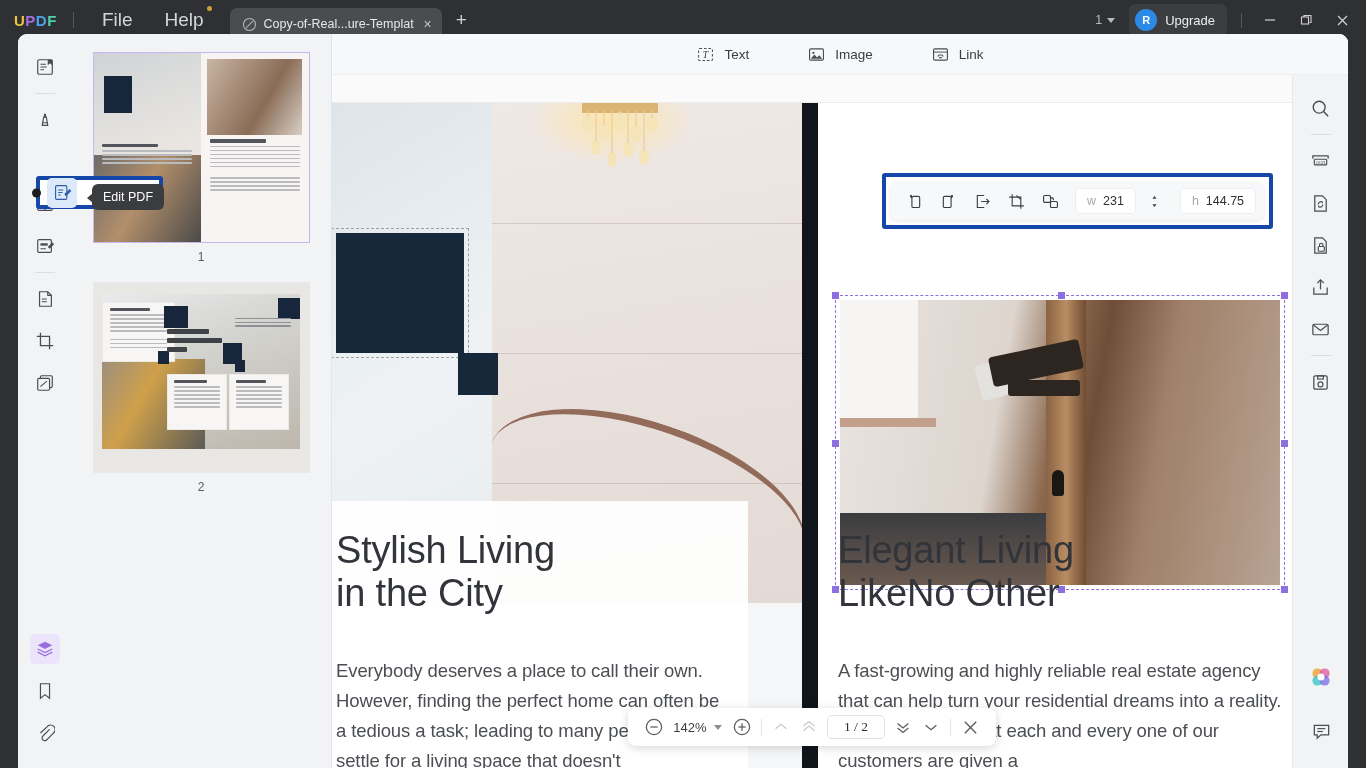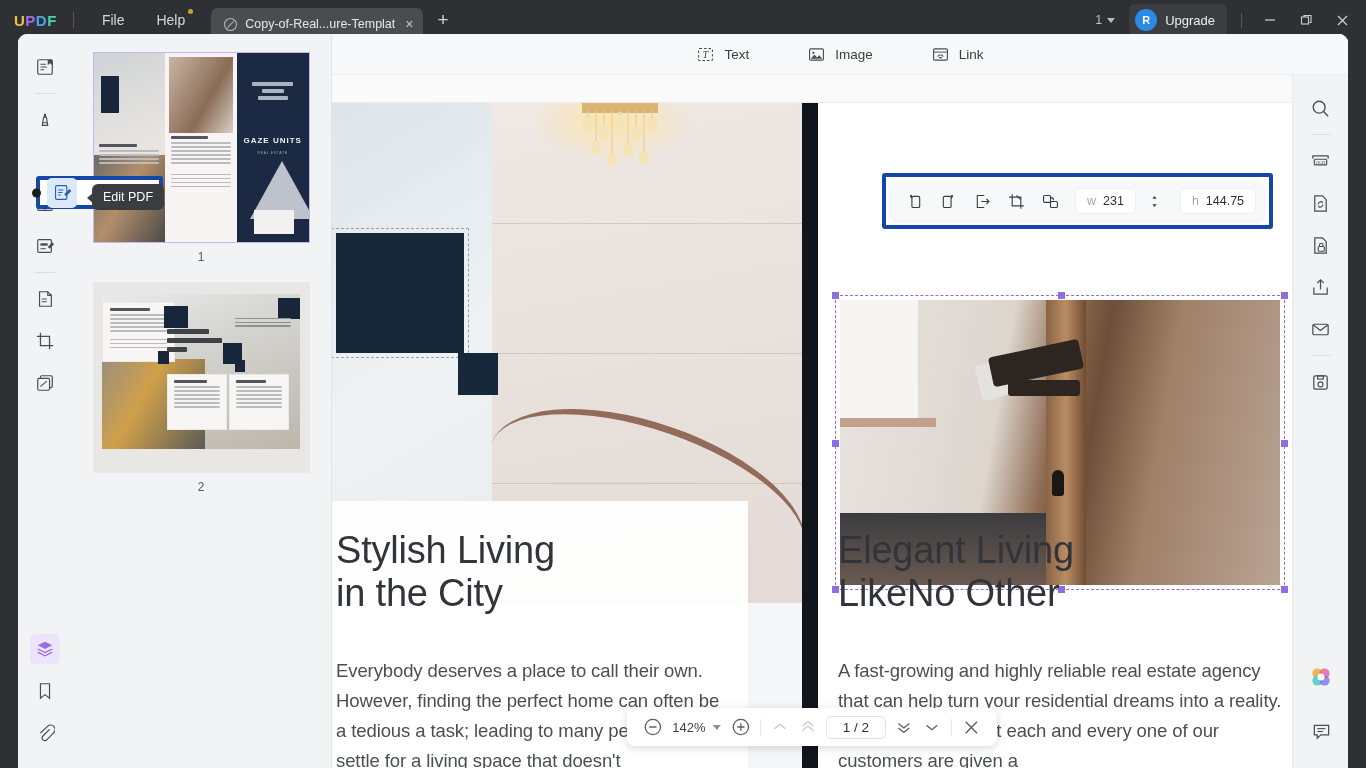--- a/index.html
+++ b/index.html
@@ -29,21 +29,21 @@
     display: flex;
   }
   .logo span:nth-child(1){ color:#e8c541; }
   .logo span:nth-child(2){ color:#a46ce0; }
   .logo span:nth-child(3){ color:#4aa3ef; }
   .logo span:nth-child(4){ color:#4fd1a5; }
   .tb-divider {
     width: 1px; height: 16px; background: #55565a; margin: 0 12px 0 16px;
   }
   .menu-item {
-    color: #d5d6d8; font-size: 14px;
+    color: #d5d6d8; font-size: 19px;
     padding: 6px 16px; border-radius: 4px; cursor: default;
     position: relative;
   }
   .menu-item .dot {
     position: absolute; top: 3px; right: 8px;
     width: 5px; height: 5px; border-radius: 50%; background: #c9a33a;
   }
 
   .doc-tab {
     margin-left: 10px;
@@ -279,21 +279,21 @@
     display:flex; align-items:center; padding:0 12px; 
     z-index:40;
   }
   .bb-btn { width:28px;height:28px;display:flex;align-items:center;justify-content:center;border-radius:5px;color:#5c5e63;}
   .bb-btn.dis { color:#c7c9cd; }
   .bb-zoom { font-size:13px;color:#3c3e43;min-width:44px;text-align:center; }
   .bb-caret { width:0;height:0;border-left:4px solid transparent;border-right:4px solid transparent;border-top:5px solid #8b8d92;margin:0 6px 0 2px;}
   .bb-sep { width:1px;height:17px;background:#e4e5e8;margin:0 5px; }
   .bb-page {
     border:1px solid #e1e2e5; border-radius:5px;
-    padding:3px 16px; font-size:13.5px; color:#2f3136; margin:0 4px;
+    padding:3px 16px; font-size:13.5px; color:#2f3136; margin:0 4px;font-family:Liberation Serif, serif;
   }
 
   
   .rightrail {
     position:absolute; top:41px; right:0; width:56px; bottom:0;
     background:#f2f3f5; border-left:1px solid #e8e9ec;
     display:flex; flex-direction:column; align-items:center; padding-top:12px;
   }
   .rr-bottom { position:absolute; bottom:16px; left:0; width:56px; display:flex;flex-direction:column;align-items:center;gap:12px;}
 
@@ -510,31 +510,20 @@
                 <div class="mini-line"></div>
                 <div class="mini-line"></div>
               <div class="mini-line"></div>
                 <div class="mini-line"></div>
                 <div class="mini-line"></div>
               <div class="mini-line" style="margin-top:10px"></div>
                 <div class="mini-line"></div>
               <div class="mini-line"></div>
                 <div class="mini-line"></div>
             </div>
-          </div>
-          <div class="col c3">
-            <div class="t3-head">
-              <div class="t3-h" style="width:80%"></div>
-              <div class="t3-h" style="width:42%"></div>
-              <div class="t3-h" style="width:58%"></div>
-            </div>
-            <div class="t3-brand">GAZE UNITS</div>
-            <div class="t3-sub">REAL ESTATE</div>
-            <div class="bldg"></div>
-            <div class="card"></div>
           </div>
         </div>
       </div>
       <div class="thumb-num">1</div>
 
       <div class="thumb">
         <div class="t2">
           <div class="bgphoto"></div>
           <div class="room"></div>
           <div class="wcard" style="left:4%;top:10%;width:34%;height:32%;padding:5px 7px">

